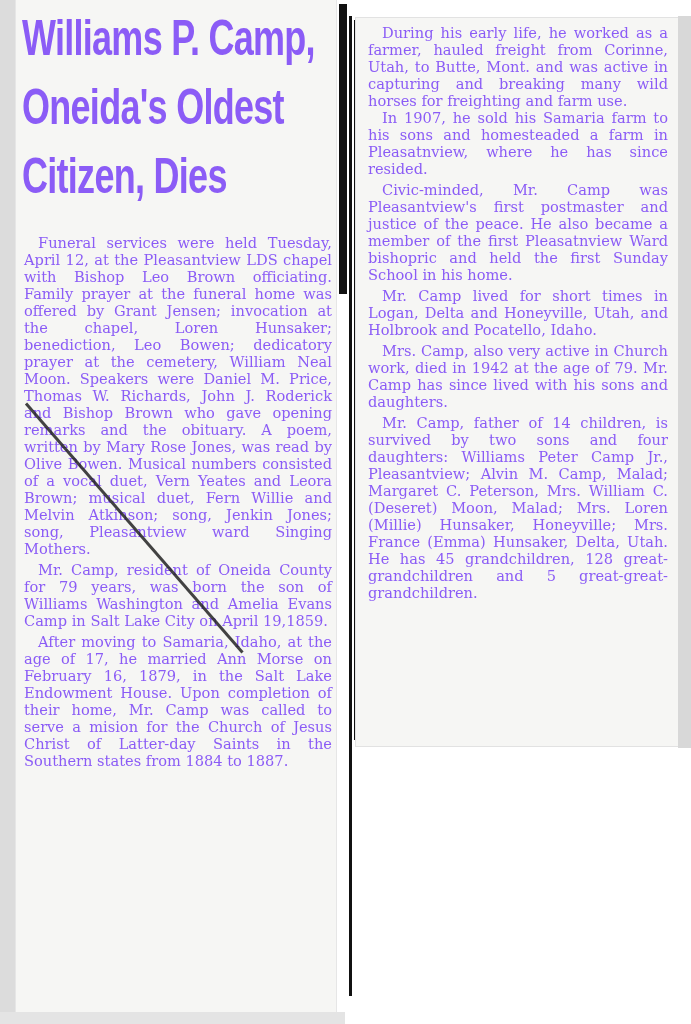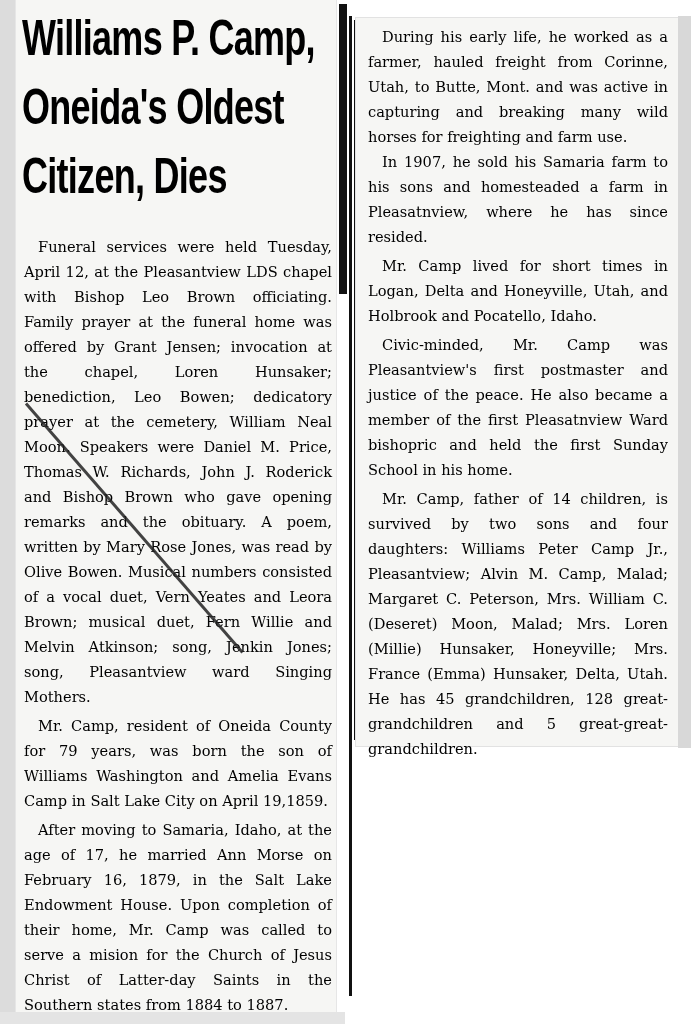--- a/index.html
+++ b/index.html
@@ -15,21 +15,21 @@
     }
     .scan-bg-left {
       position: absolute;
       left: 0; top: 0;
       width: 16px; height: 1024px;
       background: #dcdcdc;
     }
     .clip {
       position: absolute;
       background: #f6f6f4;
-      color: #000000;
+      color: #8b5cf6;
       font-family: "DejaVu Serif", "Liberation Serif", serif;
     }
     .clip-left {
       left: 16px; top: 0;
       width: 320px; height: 1012px;
       box-shadow: 0 0 0 1px #e6e6e6;
     }
     .clip-left-bottom {
       position: absolute;
       left: 0; top: 1012px; width: 345px; height: 12px;
@@ -62,21 +62,21 @@
       line-height: 69px;
       letter-spacing: -1px;
       transform: scaleX(0.72);
       transform-origin: left top;
       white-space: nowrap;
     }
     .headline span { display: block; }
     .body-text {
       position: absolute;
       font-size: 14.6px;
-      line-height: 25px;
+      line-height: 17px;
       text-align: justify;
       hyphens: manual;
     }
     .left-body {
       left: 8px; top: 234px; width: 308px;
     }
     .right-body {
       left: 12px; top: 6px; width: 300px;
     }
     .para {
@@ -117,18 +117,19 @@
 <div class="clip-left-bottom"></div>
 
 <div class="rule rule-a"></div>
 <div class="rule rule-b"></div>
 <div class="rule rule-c"></div>
 
 <div class="clip clip-right">
   <div class="body-text right-body">
     <p class="para tight">During his early life, he worked as a farmer, hauled freight from Corinne, Utah, to Butte, Mont. and was active in capturing and breaking many wild horses for freighting and farm use.</p>
     <p class="para">In 1907, he sold his Samaria farm to his sons and homesteaded a farm in Pleasatnview, where he has since resided.</p>
+    <p class="para">Civic-minded, Mr. Camp was Pleasantview's first postmaster and justice of the peace. He also became a member of the first Pleasatnview Ward bishopric and held the first Sunday School in his home.</p>
     <p class="para">Mr. Camp lived for short times in Logan, Delta and Honeyville, Utah, and Holbrook and Pocatello, Idaho.</p>
-    <p class="para">Civic-minded, Mr. Camp was Pleasantview's first postmaster and justice of the peace. He also became a member of the first Pleasatnview Ward bishopric and held the first Sunday School in his home.</p>
+    <p class="para">Mrs. Camp, also very active in Church work, died in 1942 at the age of 79. Mr. Camp has since lived with his sons and daughters.</p>
     <p class="para tight">Mr. Camp, father of 14 children, is survived by two sons and four daughters: Williams Peter Camp Jr., Pleasantview; Alvin M. Camp, Malad; Margaret C. Peterson, Mrs. William C. (Deseret) Moon, Malad; Mrs. Loren (Millie) Hunsaker, Honeyville; Mrs. France (Emma) Hunsaker, Delta, Utah. He has 45 grandchildren, 128 great-grandchildren and 5 great-great-grandchildren.</p>
   </div>
 </div>
 <div class="clip-right-edge"></div>
 
 </body></html>

